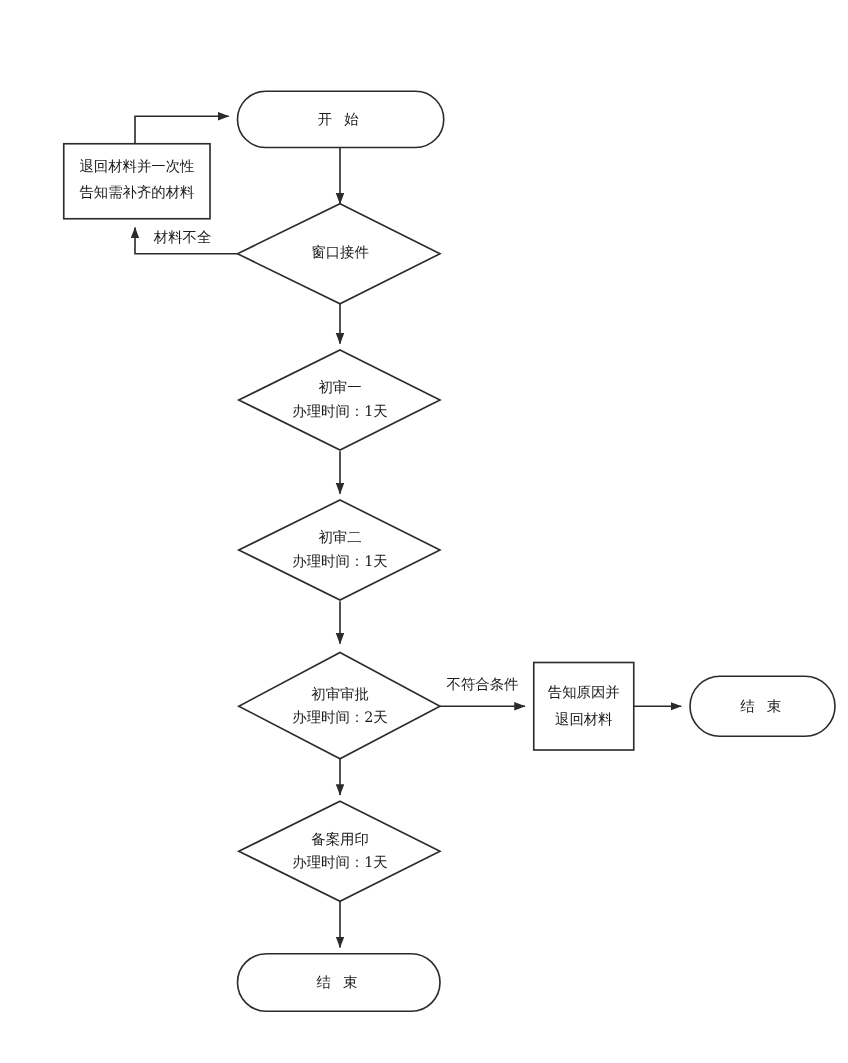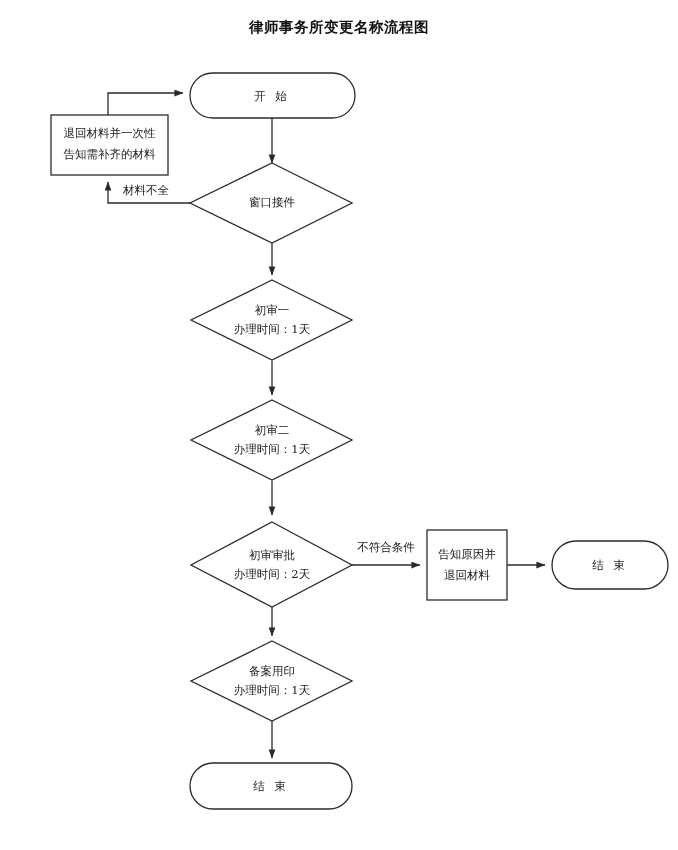--- a/index.html
+++ b/index.html
@@ -64,21 +64,20 @@
   }
   text.edge-label {
     font-size: 11.5px;
   }
 </style>
 </head>
 <body>
 
 <div id="page">
 
-  <div class="diagram-title">律师事务所变更名称流程图</div>
 
   <svg id="flow" viewBox="0 0 678 850">
     <defs>
       <marker id="arrow" markerWidth="10" markerHeight="10" refX="8.6" refY="3.4" orient="auto" markerUnits="userSpaceOnUse">
         <path d="M0,0 L9,3.4 L0,6.8 z" fill="#2b2b2b"></path>
       </marker>
     </defs>
 
     <g>
       <path class="conn" d="M272,118 L272,163" marker-end="url(#arrow)"></path>

